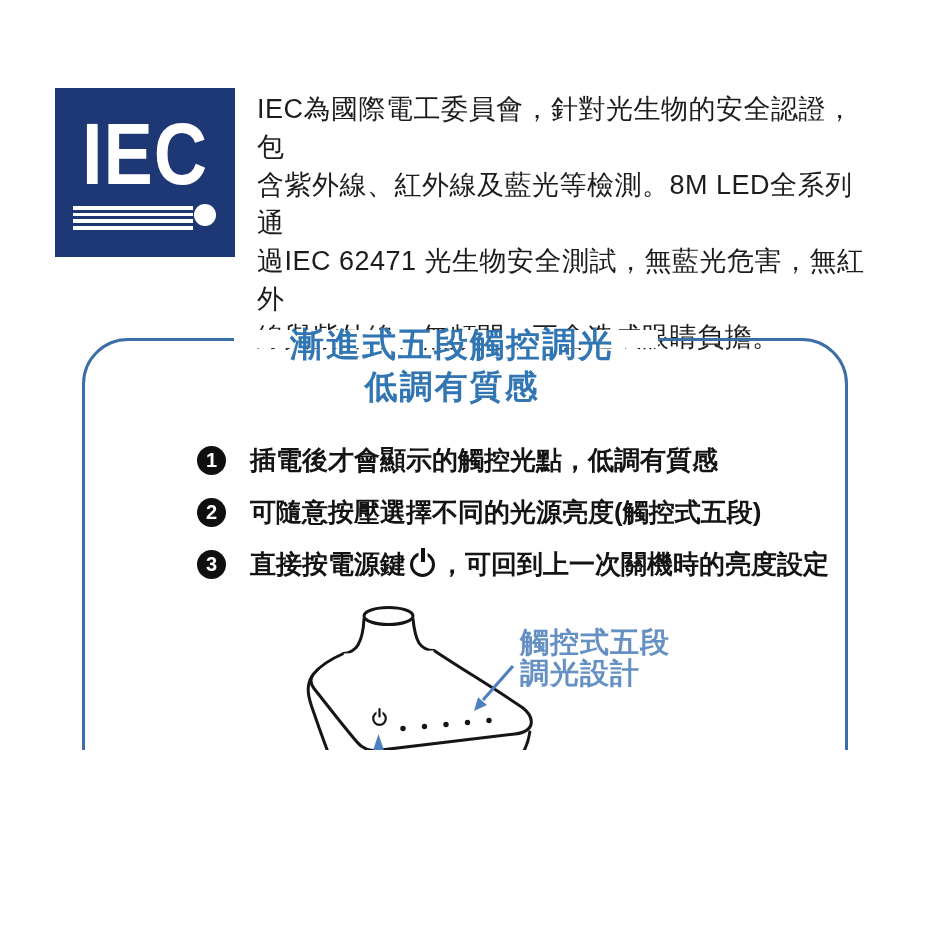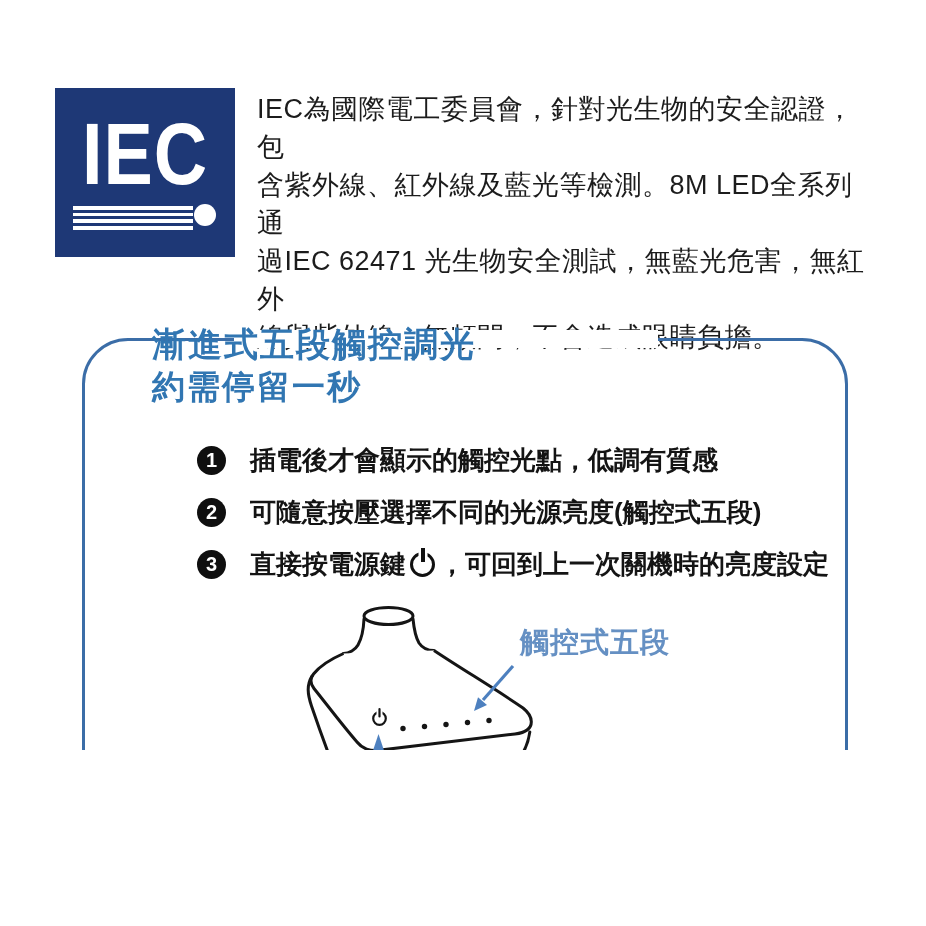--- a/index.html
+++ b/index.html
@@ -17,21 +17,21 @@
   .iec-lines{position:absolute;left:18px;top:118px;width:120px;}
   .iec-lines i{display:block;height:3.5px;background:#ffffff;margin-bottom:3.2px;}
   .iec-dot{position:absolute;left:139px;top:116px;width:22px;height:22px;border-radius:50%;background:#ffffff;}
   
   .intro{position:absolute;left:257px;top:90px;width:620px;color:#1c1c1c;
     font-size:27px;line-height:38px;letter-spacing:.5px;}
   
   .feature-box{position:absolute;left:82px;top:338px;width:760px;height:520px;
     border:3px solid #3b6da7;border-radius:46px;}
   .border-gap{position:absolute;left:234px;top:330px;width:424px;height:18px;background:#ffffff;}
-  .box-title{position:absolute;left:152px;top:323px;width:600px;text-align:left;color:#3176b2;}
+  .box-title{position:absolute;left:152px;top:323px;width:600px;text-align:center;color:#3176b2;}
   .box-title .t1{font-size:34px;font-weight:bold;letter-spacing:2px;line-height:42px;}
   .box-title .t2{font-size:33px;font-weight:bold;letter-spacing:2px;line-height:40px;margin-top:2px;}
   
   .feat-item{position:absolute;left:197px;display:flex;align-items:center;white-space:nowrap;}
   .feat-item.i1{top:443px;} .feat-item.i2{top:495px;} .feat-item.i3{top:547px;}
   .num-circle{flex:0 0 auto;width:29px;height:29px;border-radius:50%;background:#0f0f0f;color:#ffffff;
     display:inline-flex;align-items:center;justify-content:center;font-size:20px;font-weight:bold;}
   .feat-text{margin-left:24px;font-size:26px;font-weight:bold;color:#141414;letter-spacing:0;}
   .pwr-inline{position:relative;display:inline-block;width:19px;height:19px;border:3.5px solid #111;
     border-radius:50%;margin:0 4px;vertical-align:-4px;}
@@ -66,21 +66,21 @@
     <div>IEC為國際電工委員會，針對光生物的安全認證，包</div>
     <div>含紫外線、紅外線及藍光等檢測。8M LED全系列通</div>
     <div>過IEC 62471 光生物安全測試，無藍光危害，無紅外</div>
     <div>線與紫外線、無頻閃，不會造成眼睛負擔。</div>
   </div>
 
   <div class="feature-box"></div>
   <div class="border-gap"></div>
   <div class="box-title">
     <div class="t1">漸進式五段觸控調光</div>
-    <div class="t2">約需停留一秒</div>
+    <div class="t2">低調有質感</div>
   </div>
 
   <div class="feat-item i1">
     <span class="num-circle">1</span>
     <span class="feat-text">插電後才會顯示的觸控光點，低調有質感</span>
   </div>
   <div class="feat-item i2">
     <span class="num-circle">2</span>
     <span class="feat-text">可隨意按壓選擇不同的光源亮度(觸控式五段)</span>
   </div>
@@ -120,16 +120,17 @@
       <polygon points="474,711 487,705.1 478,697.3" stroke="none"></polygon>
     </g>
     <g stroke="#4d80bf" fill="#4d80bf">
       <line x1="378.5" y1="796" x2="378.5" y2="752" stroke-width="3.2"></line>
       <polygon points="378.5,734 371.5,755 385.5,755" stroke="none"></polygon>
     </g>
   </svg>
 
   <div class="touch-label">
     <div>觸控式五段</div>
+    <div>調光設計</div>
   </div>
   <div class="power-label">電源開關處</div>
 
 </div>
 
 </body></html>

